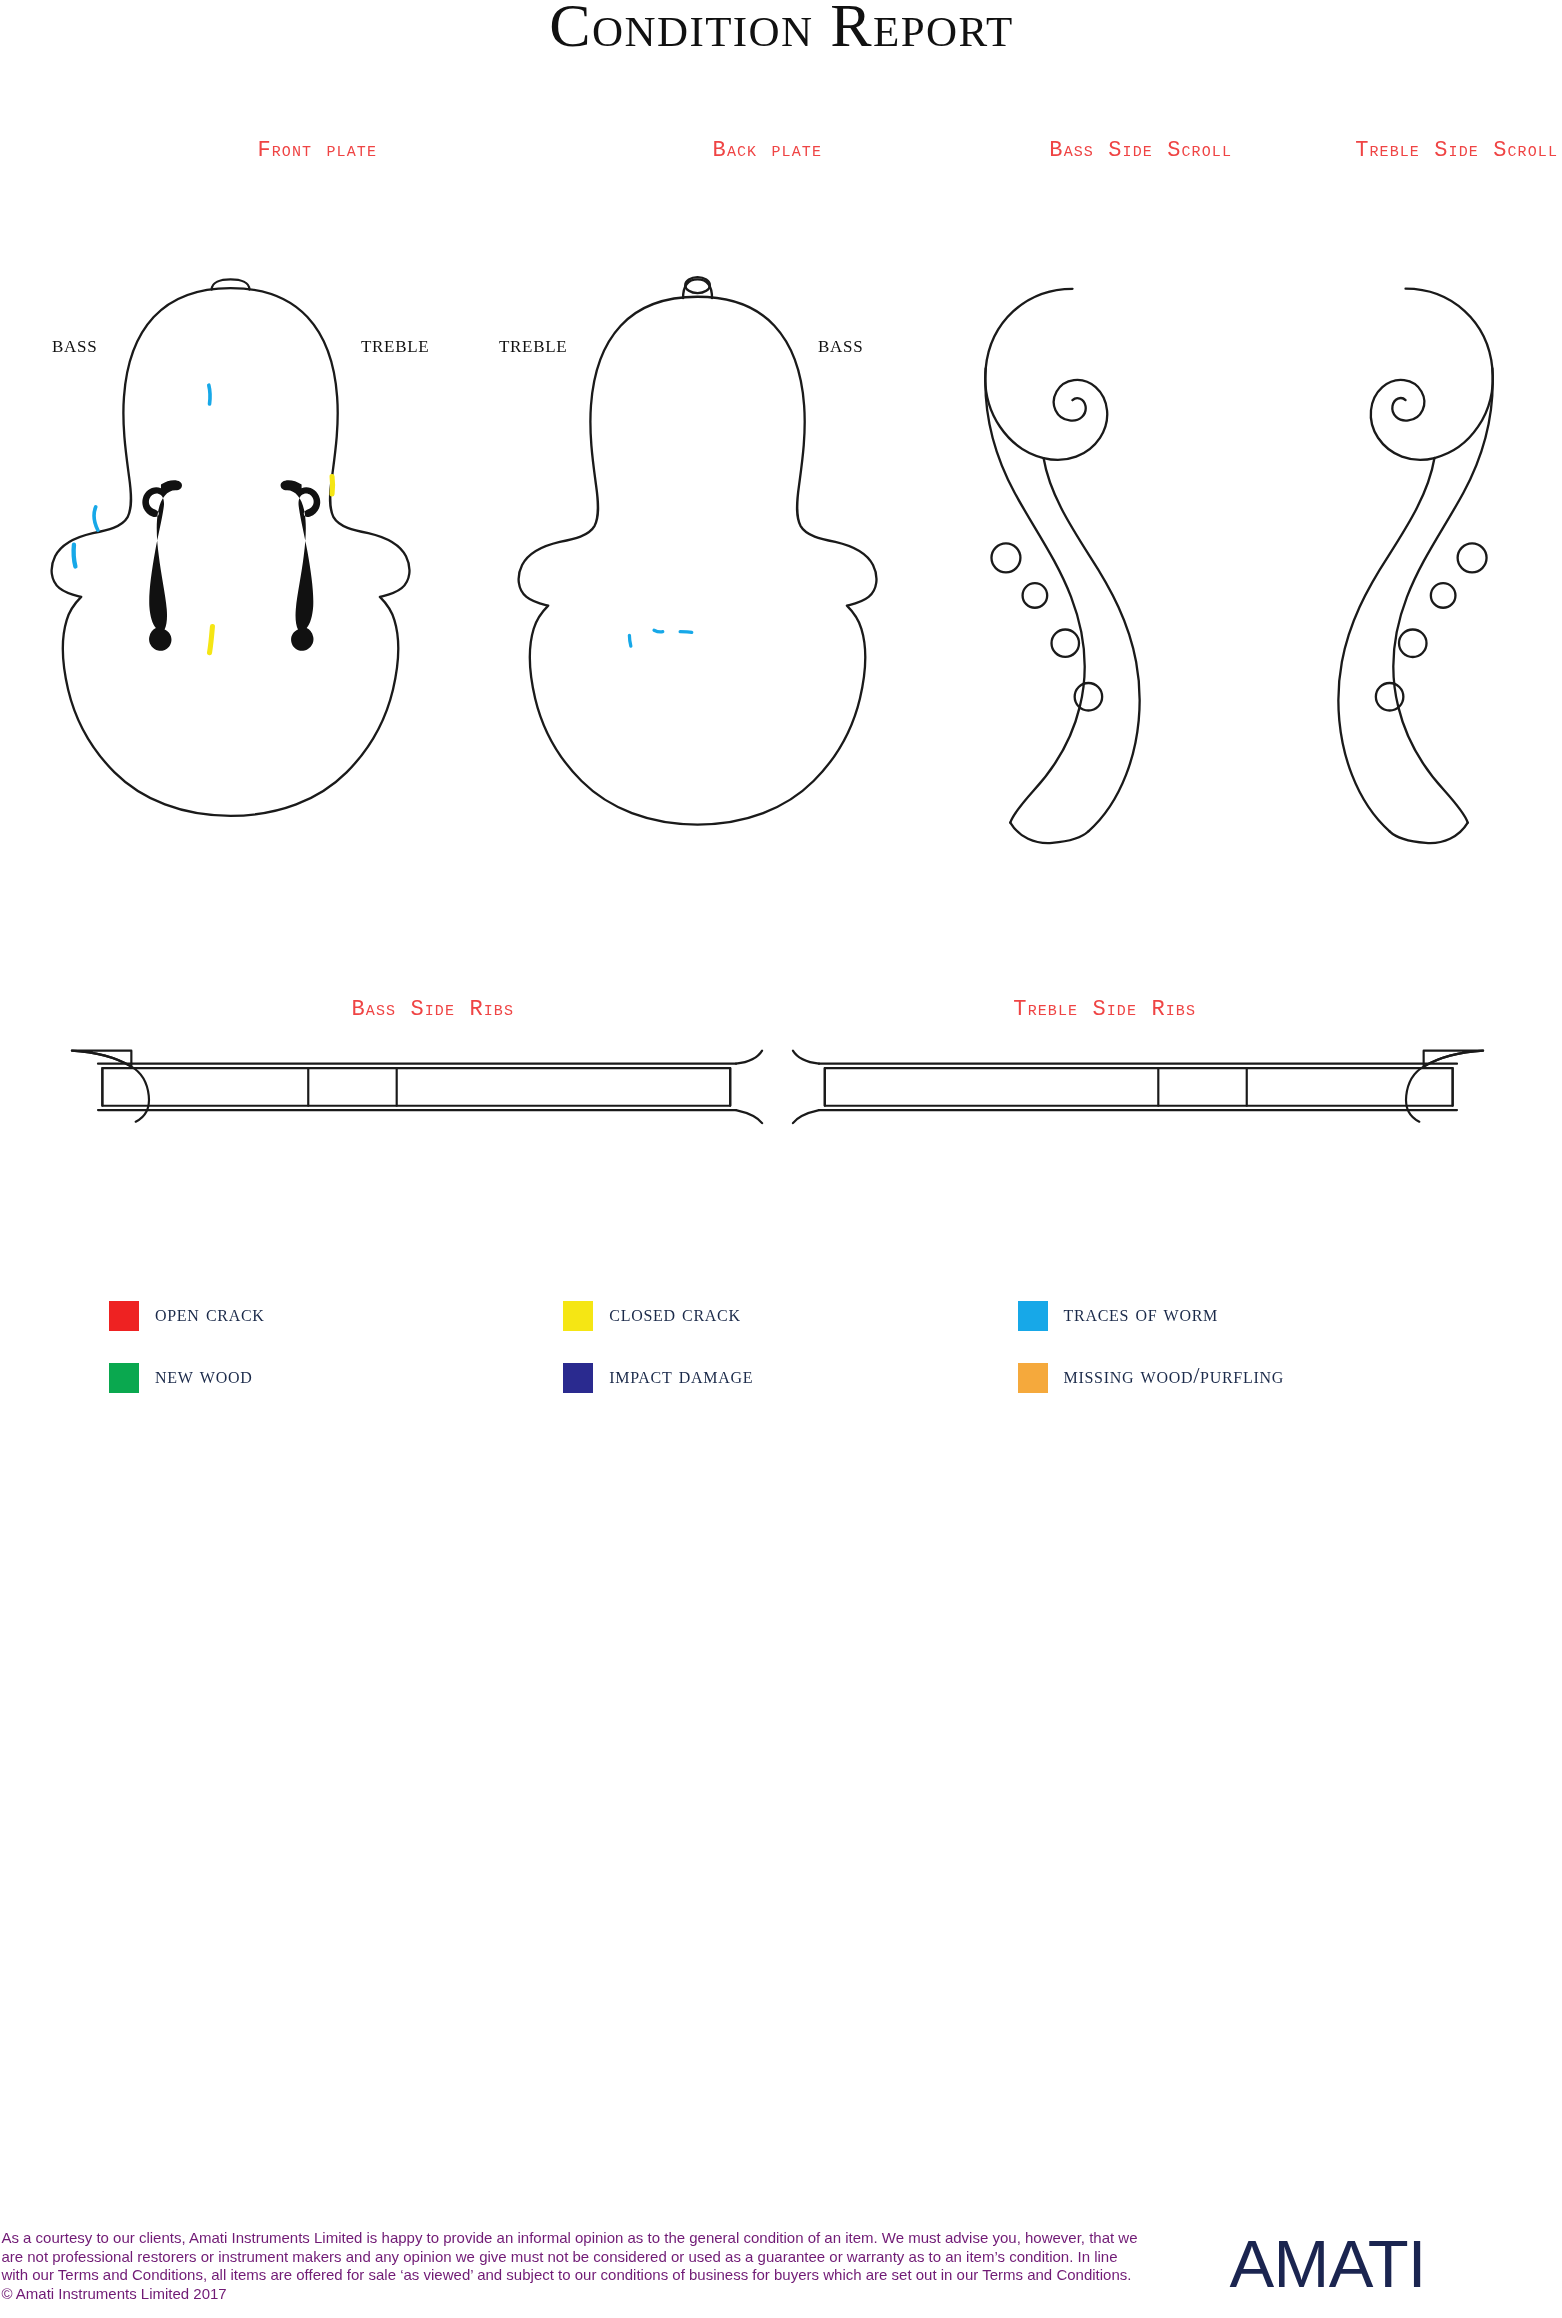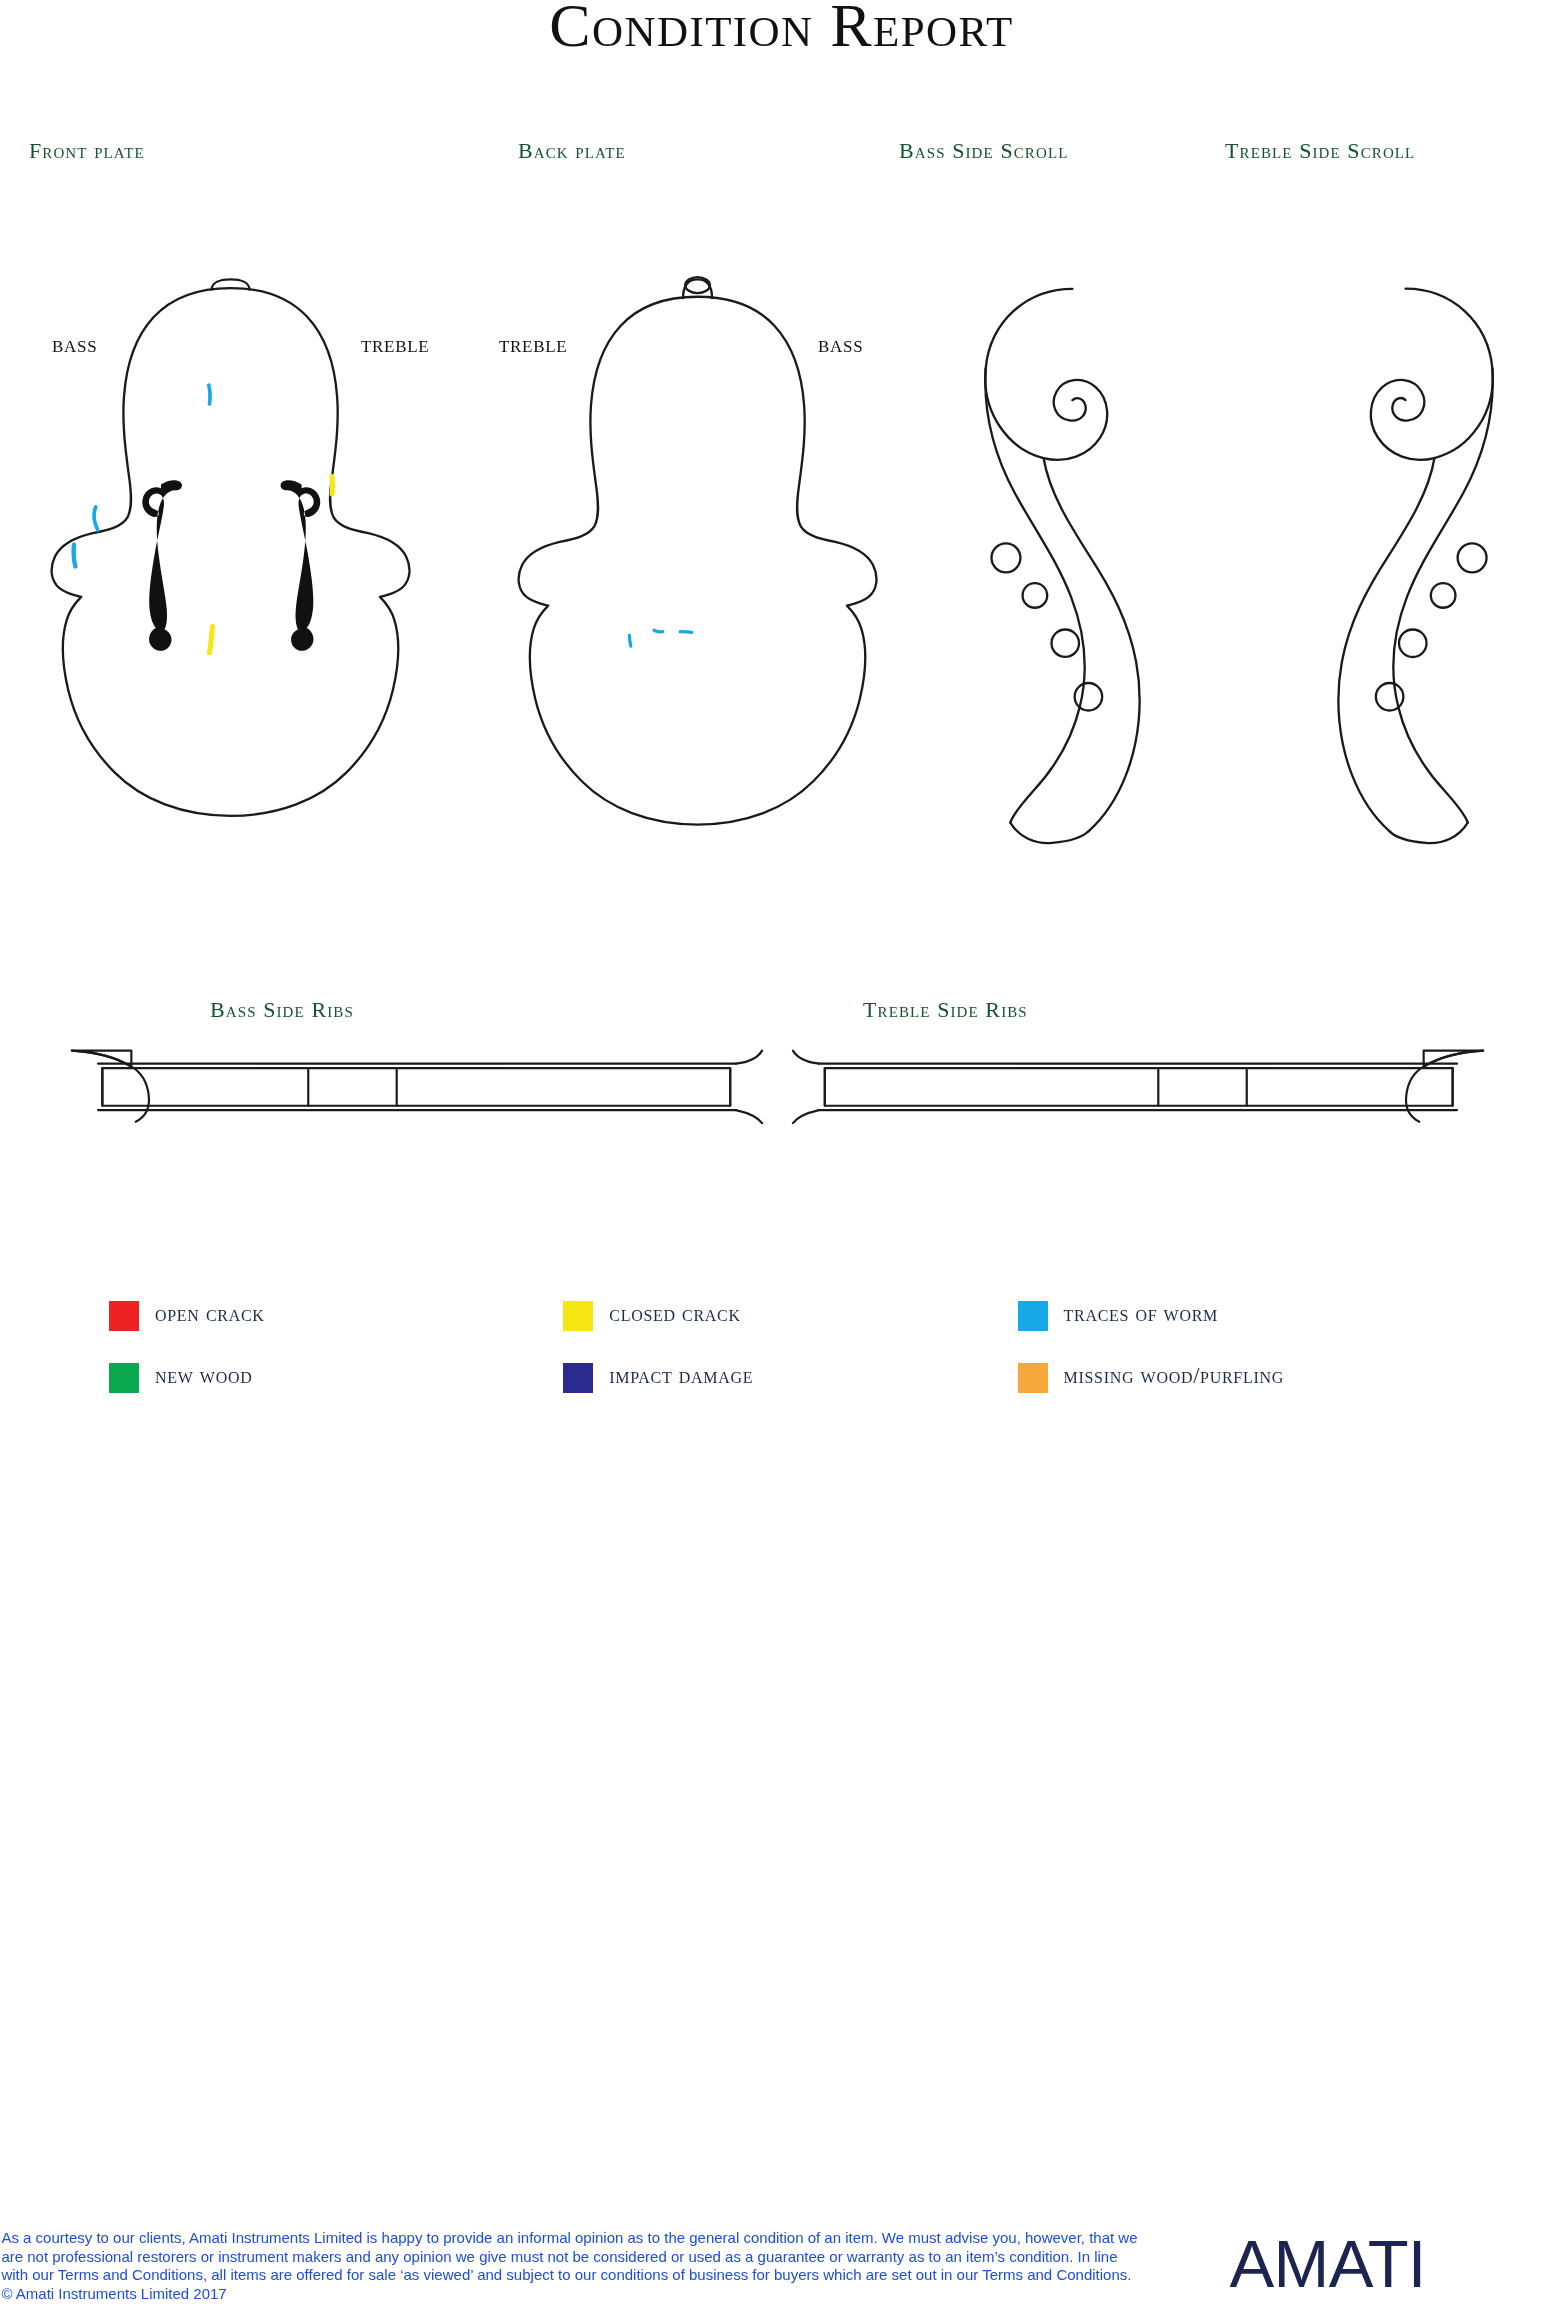--- a/index.html
+++ b/index.html
@@ -34,23 +34,24 @@
     font-variant: small-caps;
     color: #111;
   }
 
   
   .caption {
     position: absolute;
     font-variant: small-caps;
     font-size: 22px;
     letter-spacing: 1.1px;
-    color: #14532d;
-    text-align: left;
+    color: #ef4444;
+    text-align: right;
     white-space: nowrap;
+    font-family: Liberation Mono, monospace;
   }
   .sidelabel {
     position: absolute;
     font-variant: small-caps;
     font-size: 17px;
     letter-spacing: 0.7px;
     color: #111;
     white-space: nowrap;
   }
 
@@ -118,21 +119,21 @@
 
   
   .footer-text {
     position: absolute;
     left: 1.4px;
     top: 2229px;
     width: 1138px;
     font-family: "Liberation Sans", sans-serif;
     font-size: 15px;
     line-height: 18.5px;
-    color: #1d4ed8;
+    color: #701a75;
   }
   .brand {
     position: absolute;
     right: -5.8px;
     top: 2225px;
     font-family: "Liberation Sans", sans-serif;
     font-size: 67px;
     font-weight: 300;
     letter-spacing: -0.7px;
     color: #1b2550;

